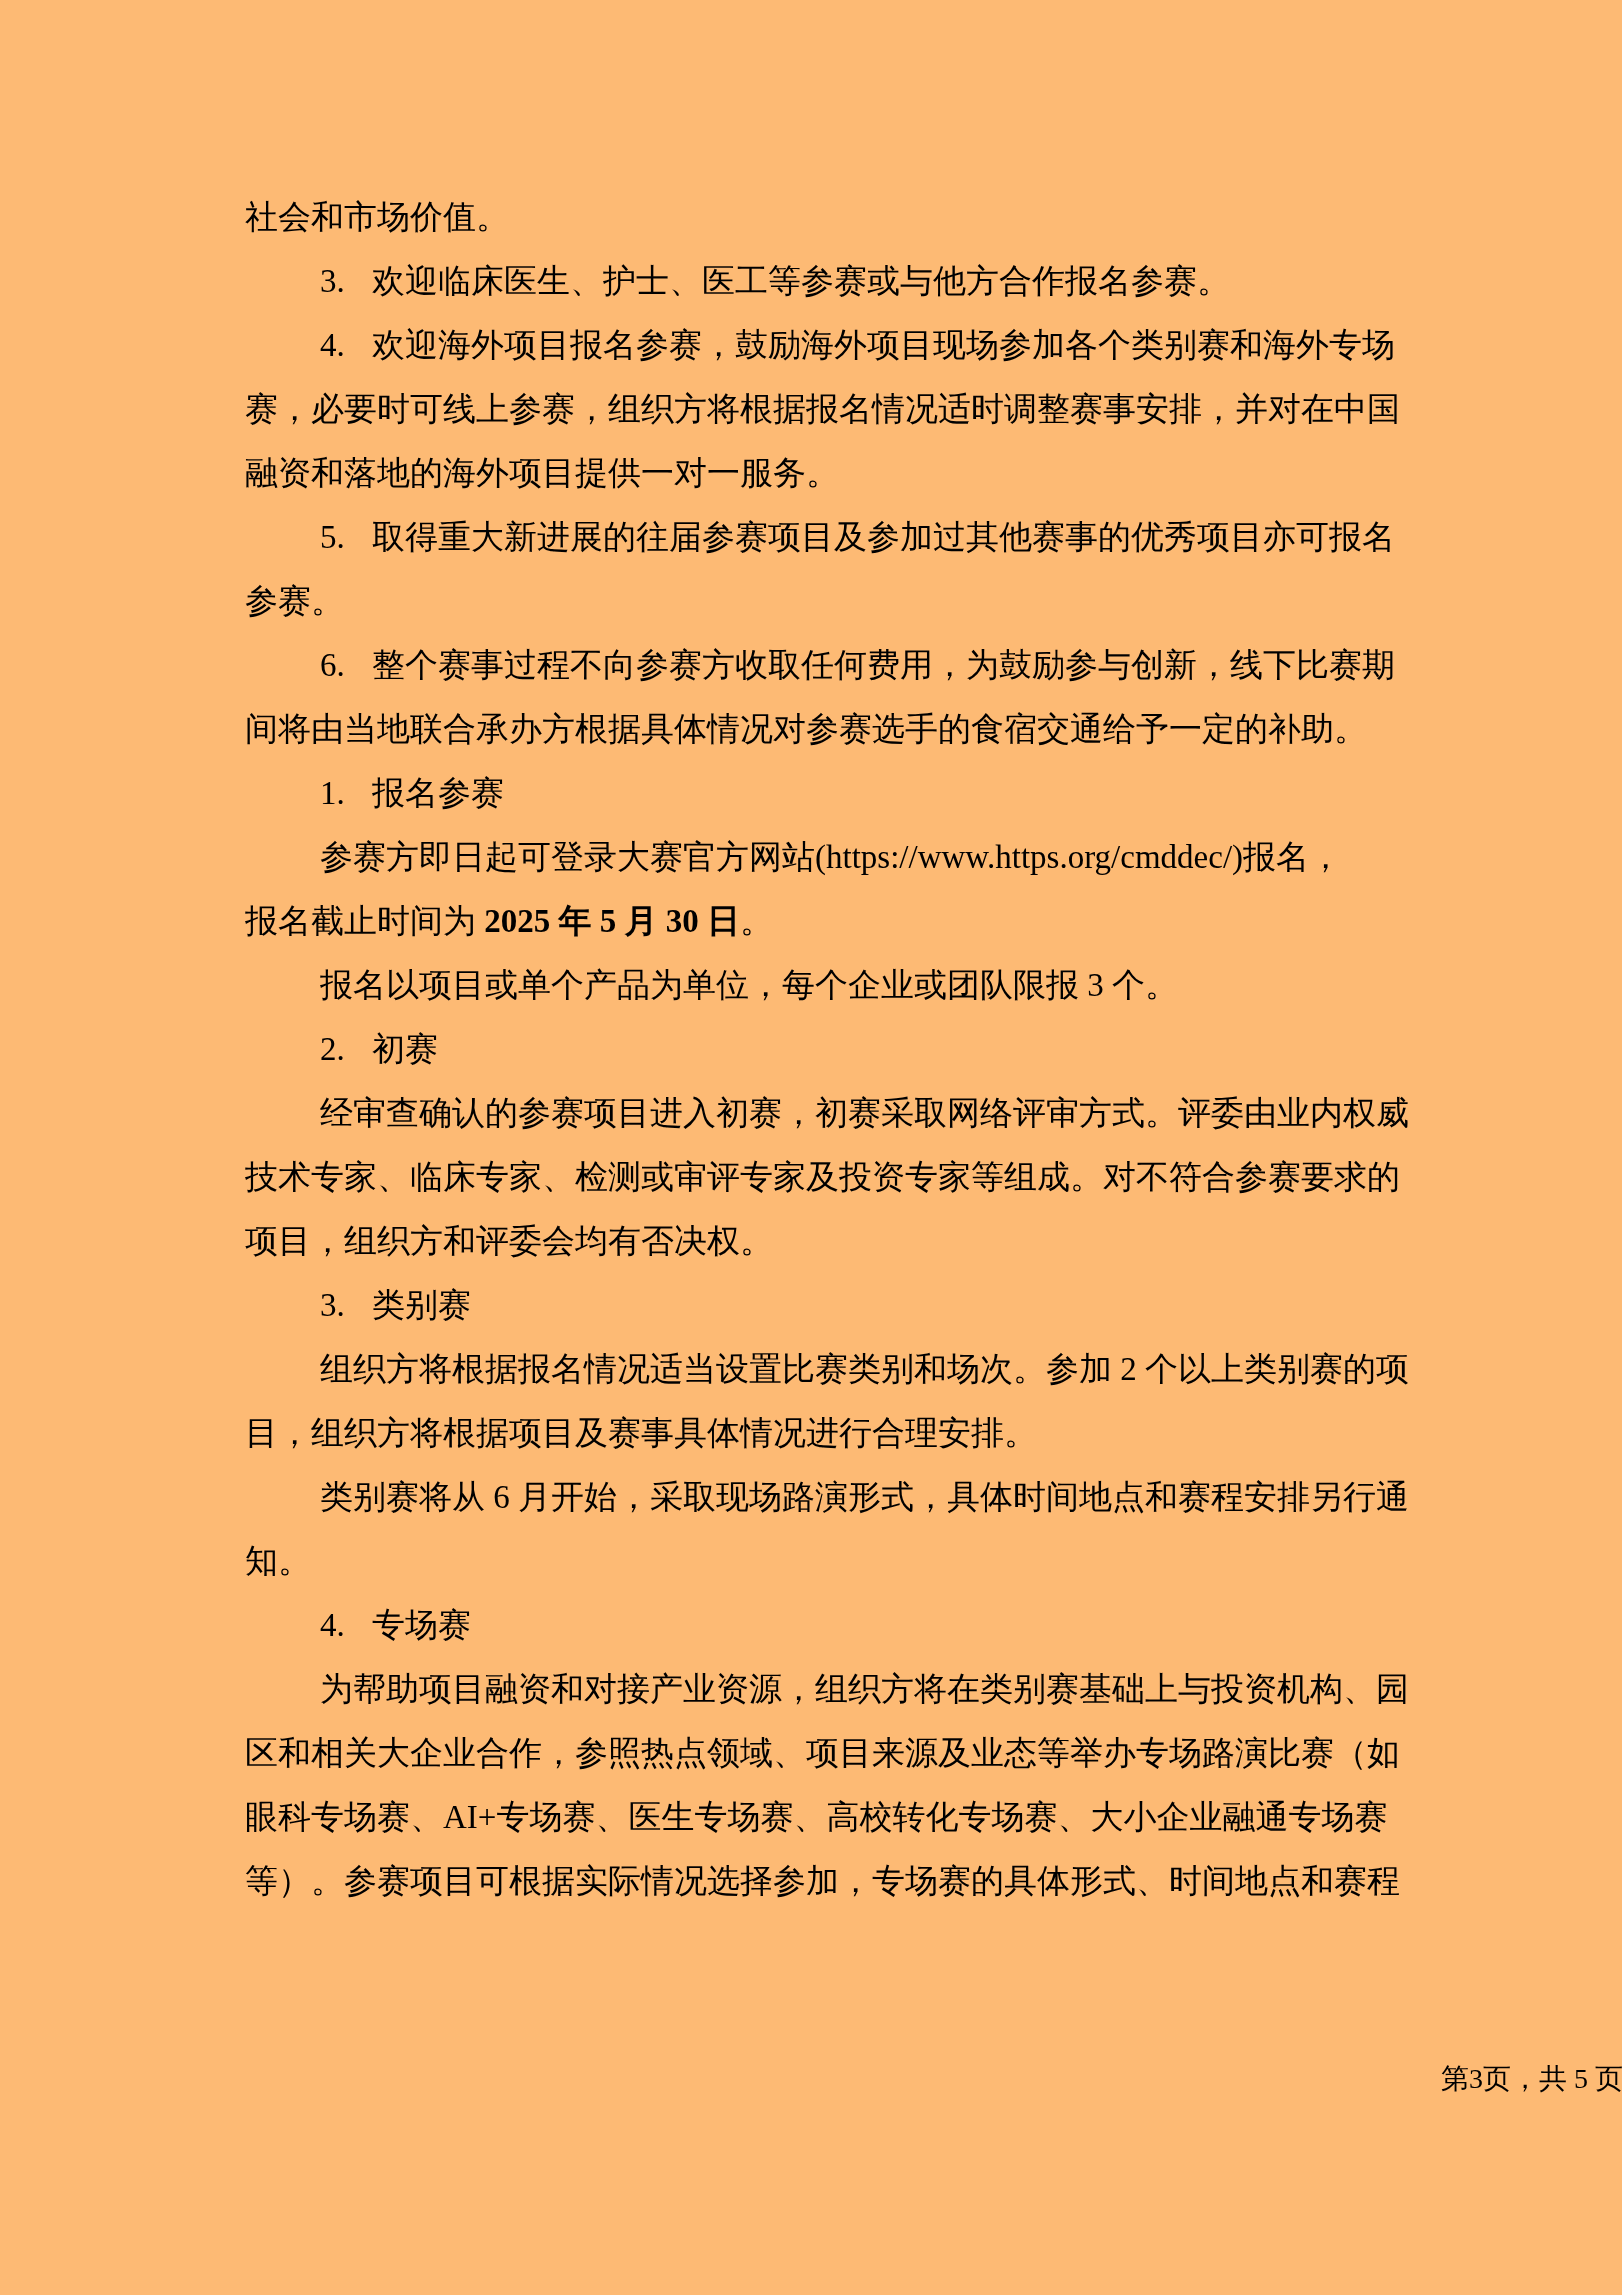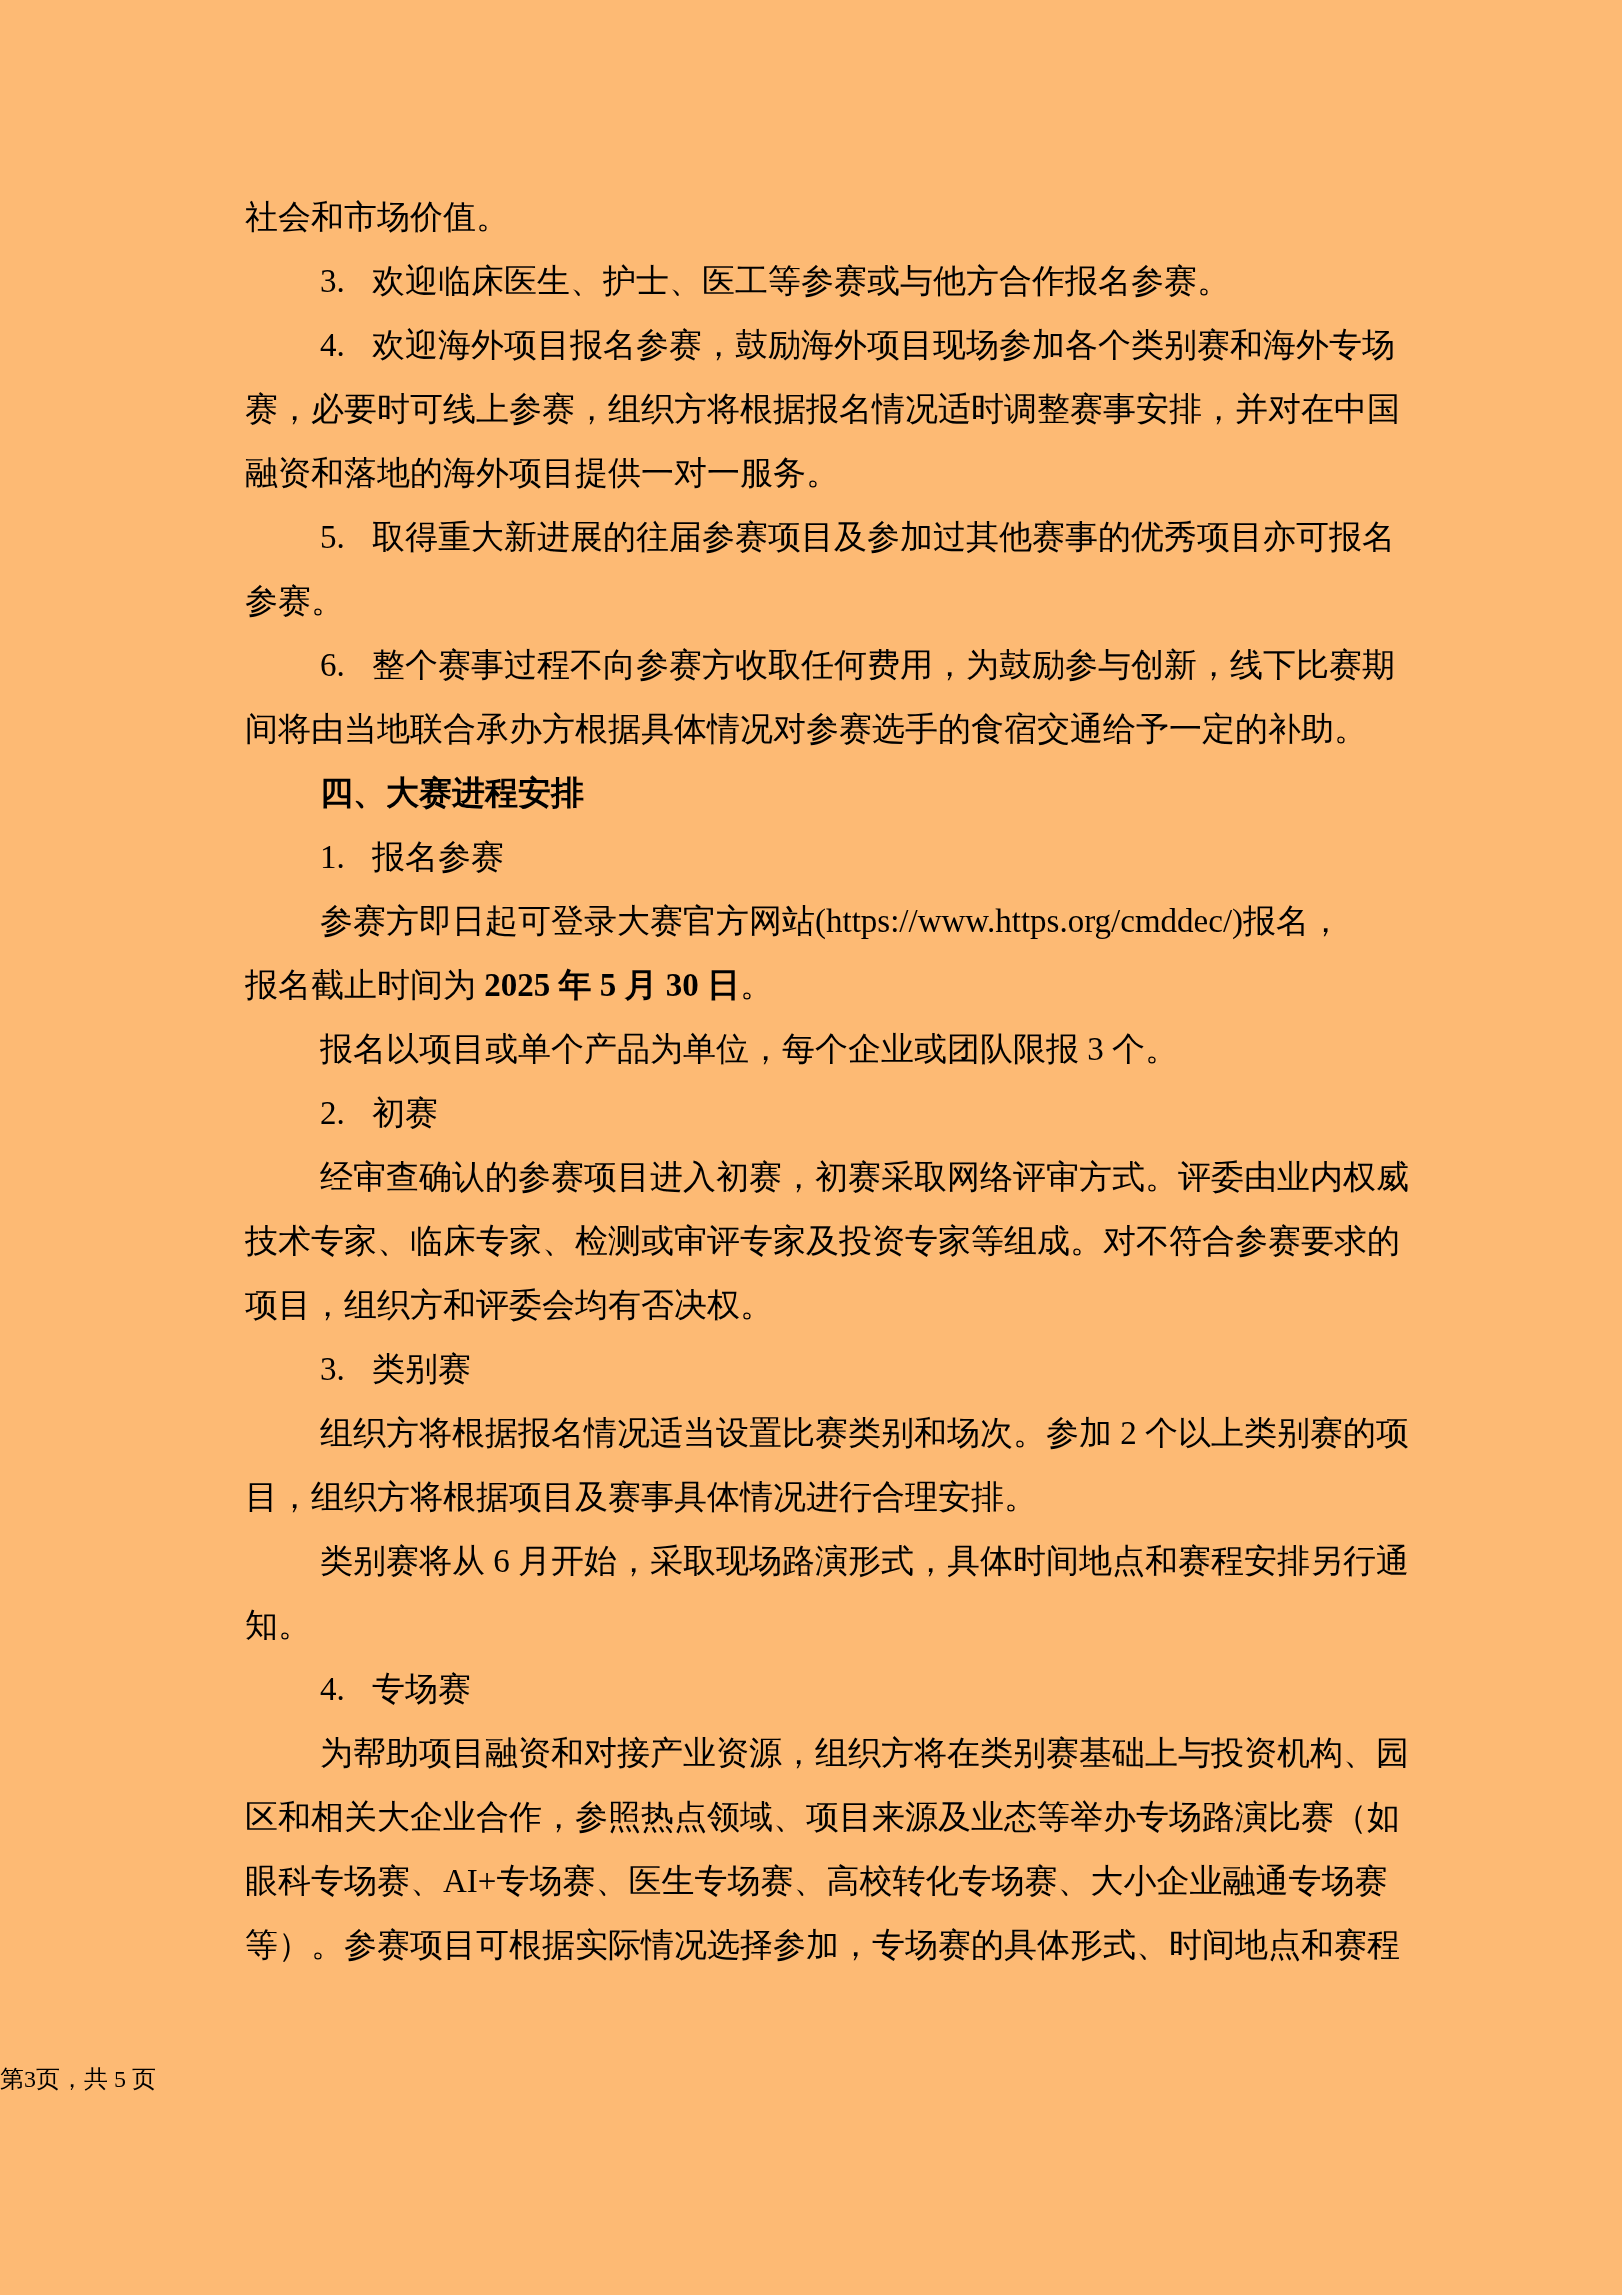--- a/index.html
+++ b/index.html
@@ -37,40 +37,39 @@
     min-width: 52px;
   }
   .bold {
     font-weight: bold;
   }
   .footer {
     position: absolute;
     left: 0;
     right: 0;
     top: 2060px;
-    text-align: left;
-    font-size: 24px;
+    text-align: right;
+    font-size: 28px;
     line-height: 38px;
   }
 </style>
 </head>
 <body>
 
 <div class="page">
   <main class="content">
       <div class="line"><span>社会和市场价值。</span></div>
       <div class="line indent"><span class="num">3.</span><span>欢迎临床医生、护士、医工等参赛或与他方合作报名参赛。</span></div>
       <div class="line indent"><span class="num">4.</span><span>欢迎海外项目报名参赛，鼓励海外项目现场参加各个类别赛和海外专场</span></div>
       <div class="line"><span>赛，必要时可线上参赛，组织方将根据报名情况适时调整赛事安排，并对在中国</span></div>
       <div class="line"><span>融资和落地的海外项目提供一对一服务。</span></div>
       <div class="line indent"><span class="num">5.</span><span>取得重大新进展的往届参赛项目及参加过其他赛事的优秀项目亦可报名</span></div>
       <div class="line"><span>参赛。</span></div>
       <div class="line indent"><span class="num">6.</span><span>整个赛事过程不向参赛方收取任何费用，为鼓励参与创新，线下比赛期</span></div>
       <div class="line"><span>间将由当地联合承办方根据具体情况对参赛选手的食宿交通给予一定的补助。</span></div>
-      <div class="line indent"><span class="bold">四、大赛进程安排</span></div>
       <div class="line indent"><span class="num">1.</span><span>报名参赛</span></div>
       <div class="line indent"><span>参赛方即日起可登录大赛官方网站(https://www.https.org/cmddec/)报名，</span></div>
       <div class="line"><span>报名截止时间为 </span><span class="bold">2025 年 5 月 30 日</span><span>。</span></div>
       <div class="line indent"><span>报名以项目或单个产品为单位，每个企业或团队限报 3 个。</span></div>
       <div class="line indent"><span class="num">2.</span><span>初赛</span></div>
       <div class="line indent"><span>经审查确认的参赛项目进入初赛，初赛采取网络评审方式。评委由业内权威</span></div>
       <div class="line"><span>技术专家、临床专家、检测或审评专家及投资专家等组成。对不符合参赛要求的</span></div>
       <div class="line"><span>项目，组织方和评委会均有否决权。</span></div>
       <div class="line indent"><span class="num">3.</span><span>类别赛</span></div>
       <div class="line indent"><span>组织方将根据报名情况适当设置比赛类别和场次。参加 2 个以上类别赛的项</span></div>

